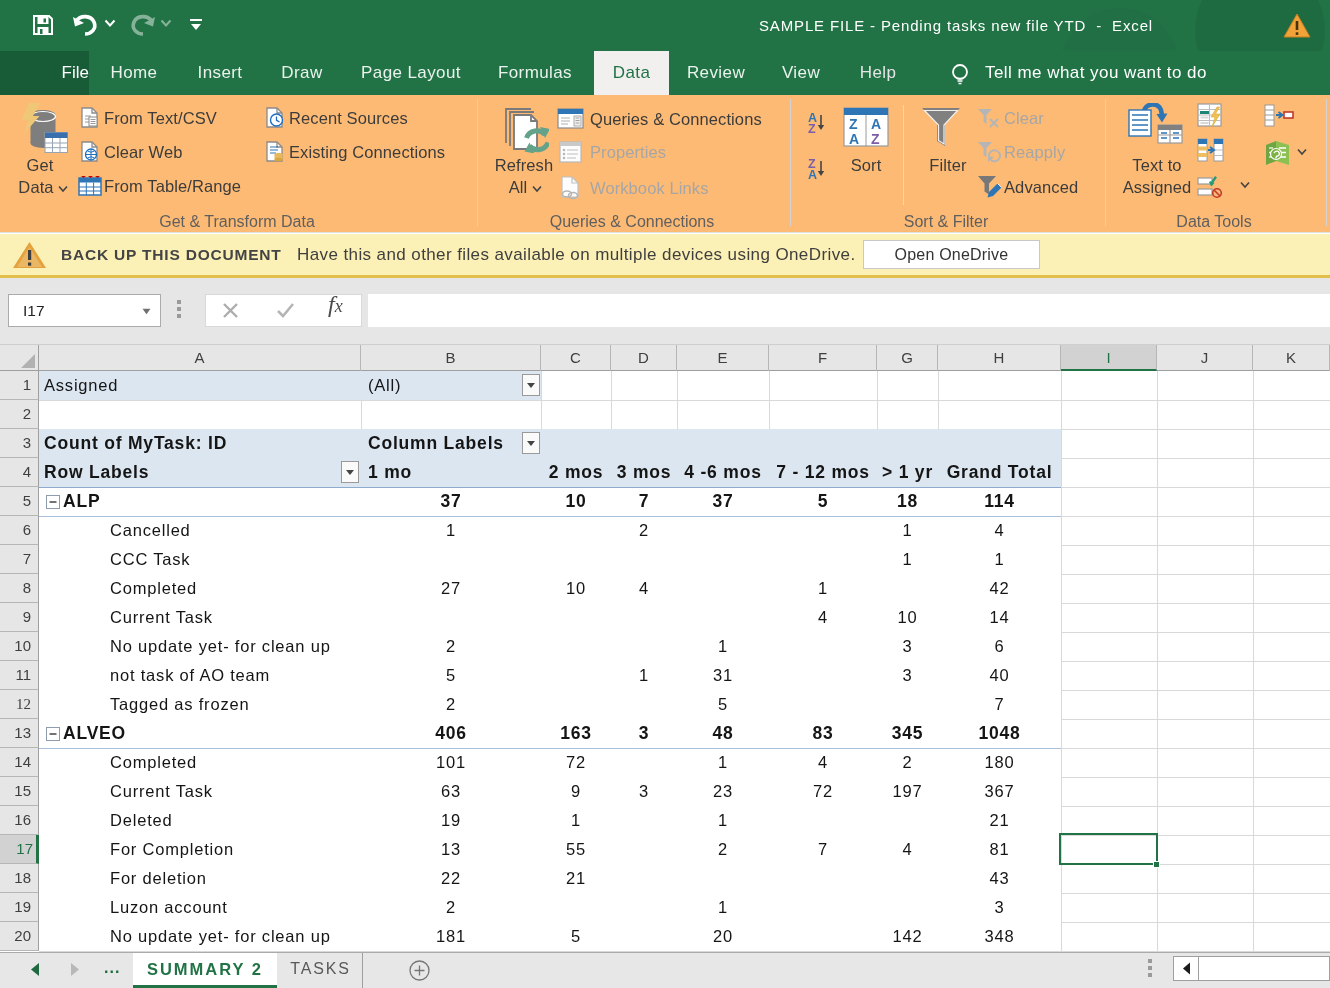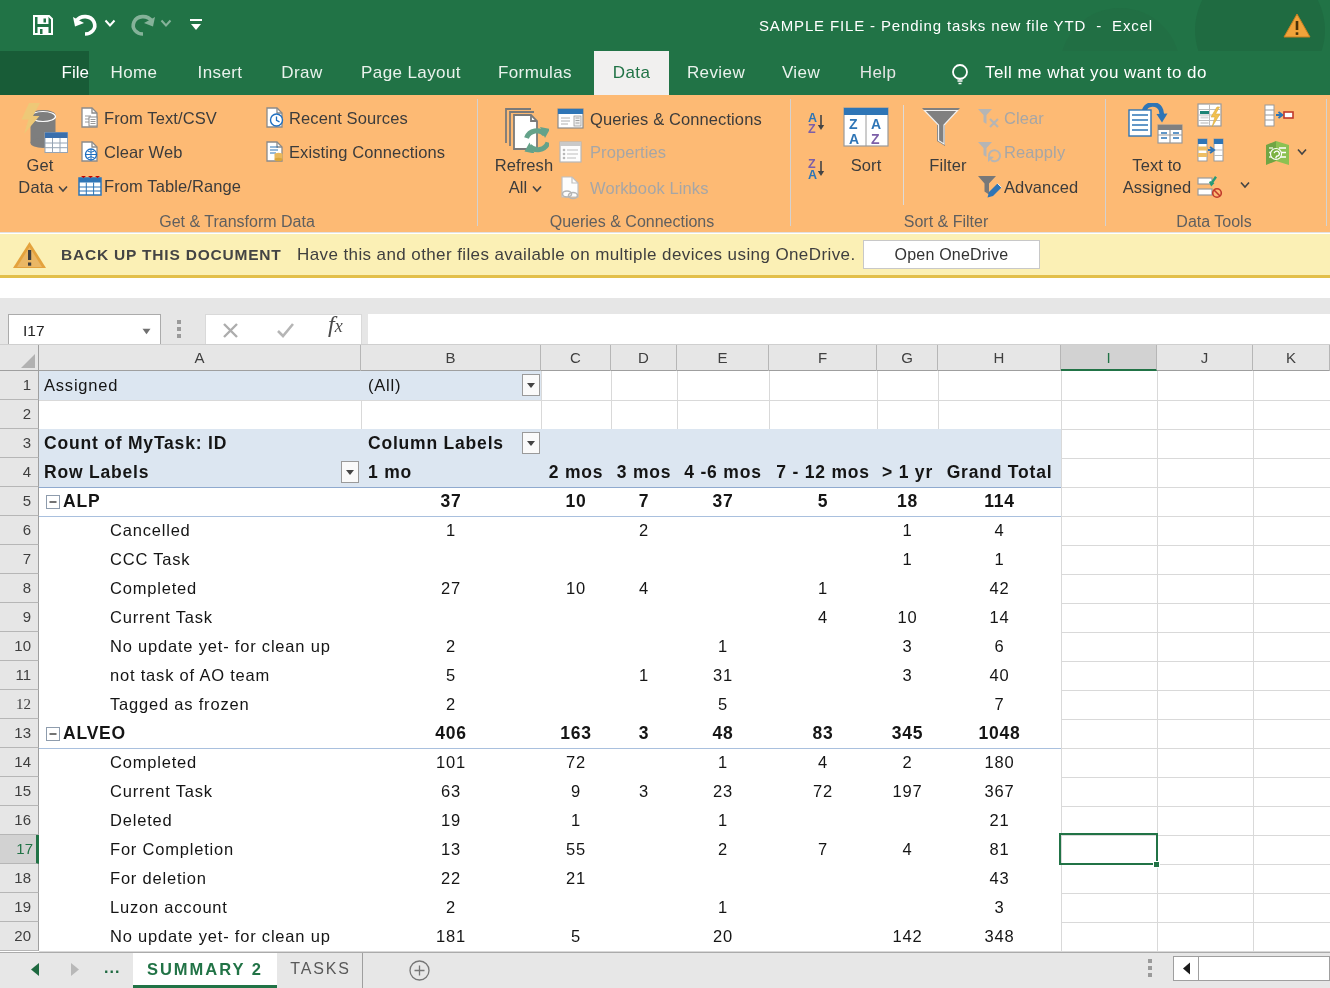--- a/index.html
+++ b/index.html
@@ -280,21 +280,21 @@
 <path d="M17.5 1 L34 27 L1 27 Z" fill="#e4a23c"></path>
 <path d="M17.5 6 L30 26 L5 26 Z" fill="#eab765"></path>
 <rect x="16" y="9" width="3.2" height="10" fill="#3f3f3f"></rect>
         <rect x="16" y="21.5" width="3.2" height="3.2" fill="#3f3f3f"></rect>
 </svg>
 <div class="abs" style="left:61px;top:0;line-height:41px;font-weight:bold;font-size:15.5px;color:#444;letter-spacing:0.8px;">BACK UP THIS DOCUMENT</div>
 <div class="abs" style="left:297px;top:0;line-height:41px;font-size:17px;letter-spacing:0.4px;color:#3f3f3f;">Have this and other files available on multiple devices using OneDrive.</div>
 <div class="abs" style="left:863px;top:6px;width:177px;height:29px;background:#fff;border:1px solid #c8c8c8;text-align:center;line-height:27px;font-size:16px;letter-spacing:0.2px;color:#333;">Open OneDrive</div>
 </div>
 <div class="abs" style="left:0;top:275px;width:1330px;height:3px;background:#e2bf4a;"></div>
-<div class="abs" style="left:0;top:278px;width:1330px;height:75px;background:#e6e6e6;margin-top:20px;">
+<div class="abs" style="left:0;top:278px;width:1330px;height:75px;background:#e6e6e6;">
 <div class="abs" style="left:8px;top:16px;width:153px;height:33px;background:#fff;border:1px solid #ababab;">
         <span style="position:absolute;left:14px;top:0;line-height:31px;font-size:15.5px;color:#222;">I17</span>
         <svg style="position:absolute;right:9px;top:13px;" width="9" height="7" viewBox="0 0 9 7">
           <path d="M0.5 0.8 L4.5 6.2 L8.5 0.8 Z" fill="#707070"></path>
         </svg>
       </div>
 <div class="abs" style="left:177px;top:22px;width:3.5px;height:3.5px;background:#9a9a9a;"></div>
 <div class="abs" style="left:177px;top:29px;width:3.5px;height:3.5px;background:#9a9a9a;"></div>
 <div class="abs" style="left:177px;top:36px;width:3.5px;height:3.5px;background:#9a9a9a;"></div>
 <div class="abs" style="left:205px;top:16px;width:157px;height:33px;background:#fff;border:1px solid #d9d9d9;"></div>

